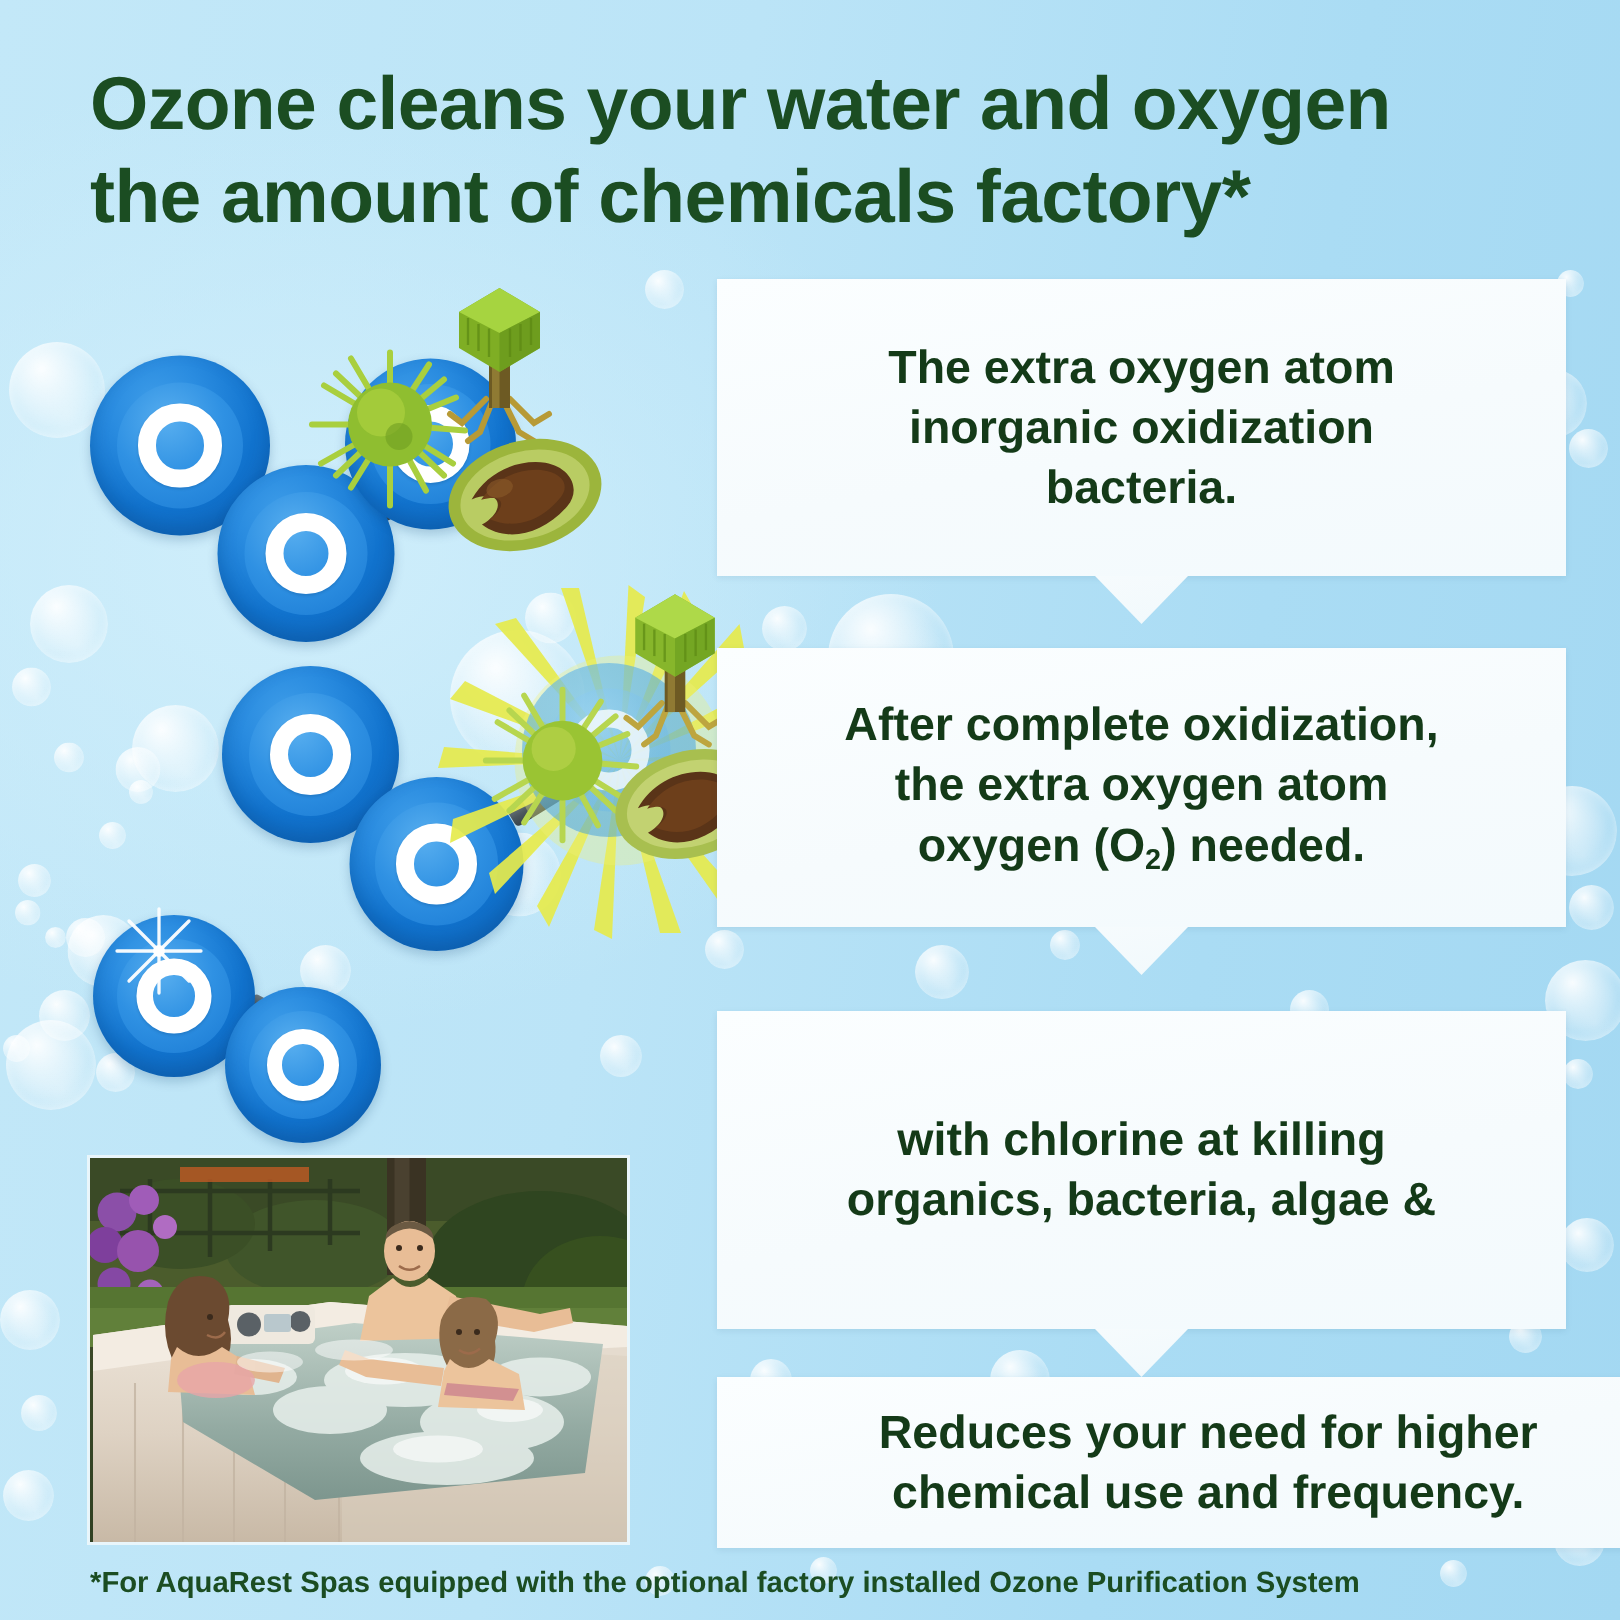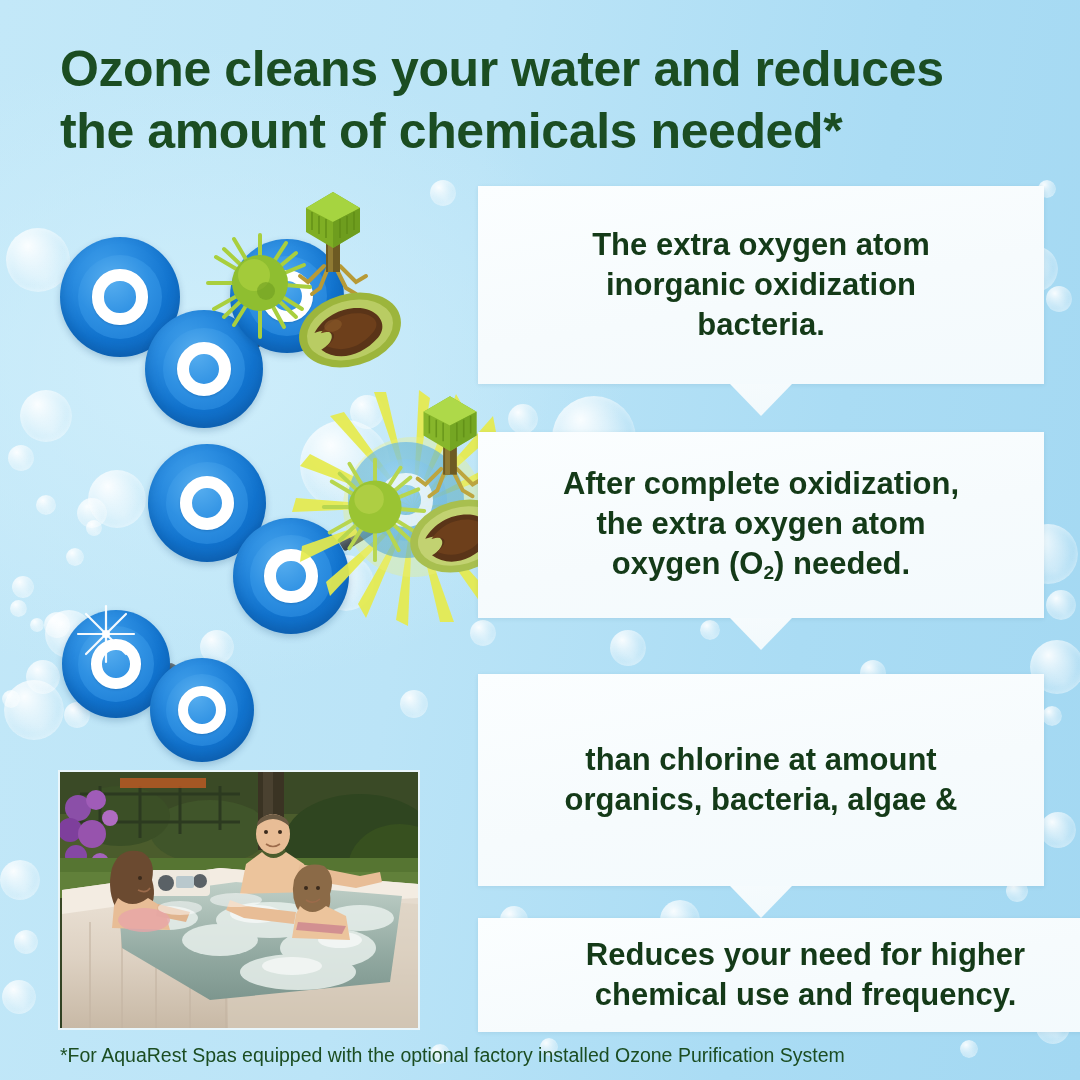--- a/index.html
+++ b/index.html
@@ -120,21 +120,21 @@
     overflow: hidden;
     background: #3d5a33;
   }
 
   
   .footnote {
     position: absolute;
     left: 60px; top: 1044px;
     color: #1b4d22;
     font-size: 19.5px;
-    font-weight: normal;
+    font-weight: bold;
     white-space: nowrap;
   }
 </style>
 </head>
 <body>
 
 <div id="stage">
 
   <div class="bubblelayer">
     <div class="bub" style="left:6px;  top:228px; width:64px; height:64px;"></div>
@@ -190,22 +190,22 @@
     <div class="bub" style="left:430px;top:1044px;width:20px; height:20px;"></div>
     <div class="bub" style="left:540px;top:1038px;width:18px; height:18px;"></div>
     <div class="bub" style="left:660px;top:900px; width:40px; height:40px;"></div>
     <div class="bub" style="left:500px;top:906px; width:28px; height:28px;"></div>
     <div class="bub" style="left:860px;top:660px; width:26px; height:26px;"></div>
     <div class="bub" style="left:920px;top:432px; width:54px; height:54px;"></div>
     <div class="bub" style="left:540px;top:470px; width:110px;height:110px;"></div>
   </div>
 
   <div class="title">
-    <div>Ozone cleans your water and reduces</div>
-    <div>the amount of chemicals needed*</div>
+    <div>Ozone cleans your water and oxygen</div>
+    <div>the amount of chemicals factory*</div>
   </div>
 
   <div class="mol" style="left:60px; top:225px; width:330px; height:200px;">
     <div class="bond" style="left:124px; top:108px; width:46px; height:14px; transform:rotate(28deg);"></div>
     <div class="bond" style="left:190px; top:98px; width:46px; height:14px; transform:rotate(-32deg);"></div>
 
     <div class="atom" style="left:0px; top:12px; width:120px; height:120px; font-size:120px;">
       <div class="ring"></div>
     </div>
     <div class="atom" style="left:85px; top:85px; width:118px; height:118px; font-size:118px;">
@@ -525,21 +525,21 @@
     <div class="txt">
       <div>After complete oxidization,</div>
       <div>the extra oxygen atom</div>
       <div><span>oxygen (O</span><sub>2</sub><span>) needed.</span></div>
     </div>
     <div class="notch"></div>
   </div>
 
   <div class="callout" style="left:478px; top:674px; width:566px; height:212px;">
     <div class="txt">
-      <div>than chlorine at amount</div>
+      <div>with chlorine at killing</div>
       <div>organics, bacteria, algae &amp;</div>
     </div>
     <div class="notch"></div>
   </div>
 
   <div class="callout" style="left:478px; top:918px; width:655px; height:114px;">
     <div class="txt">
       <div>Reduces your need for higher</div>
       <div>chemical use and frequency.</div>
     </div>

